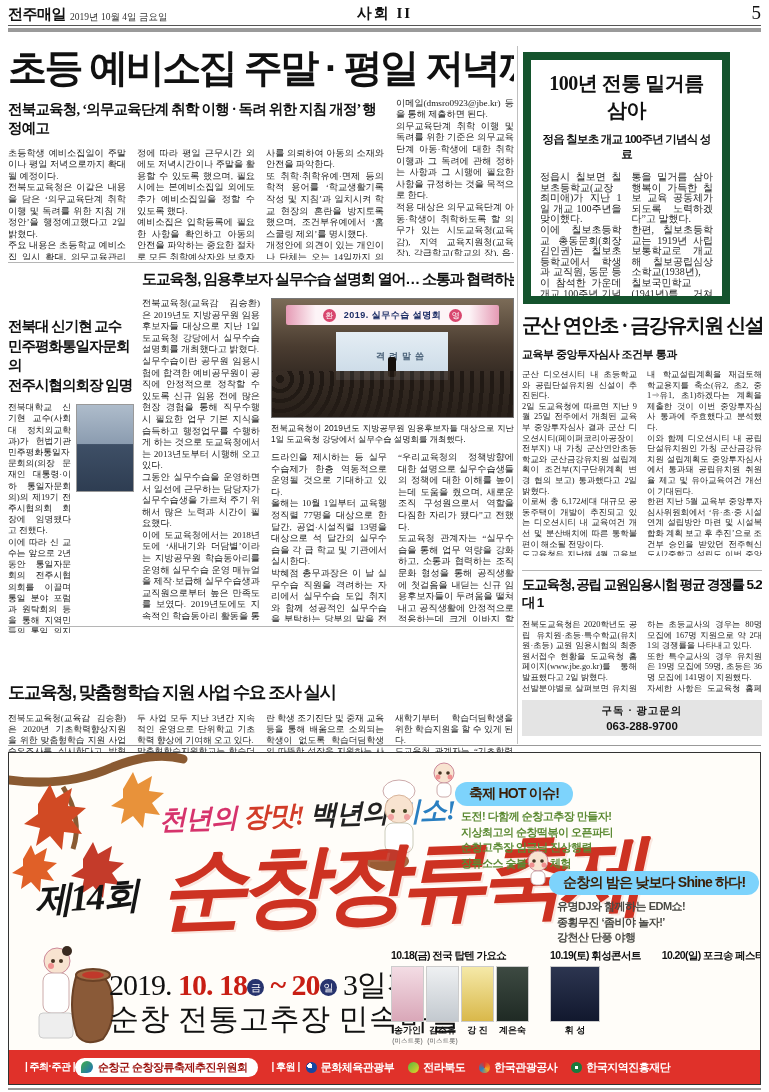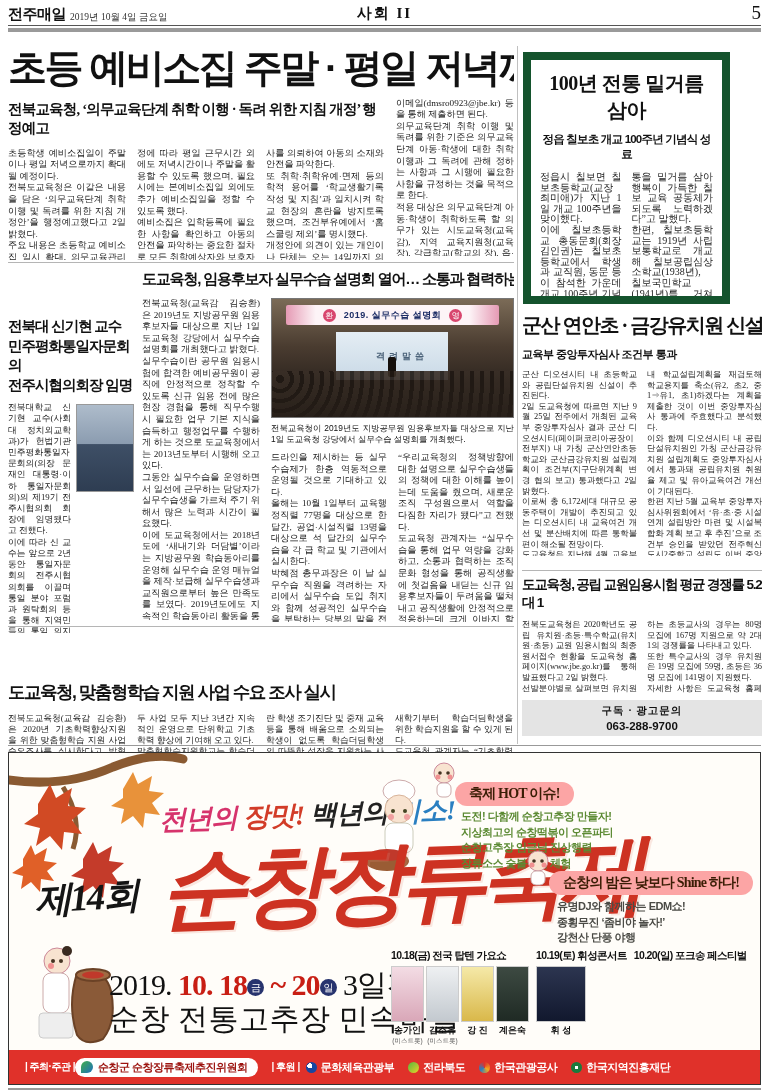--- a/index.html
+++ b/index.html
@@ -82,32 +82,32 @@
   .contact .c1 { font-size:10.5px; font-weight:bold; letter-spacing:1px; }
   .contact .c2 { font-family:"Liberation Sans",sans-serif; font-size:11.5px; font-weight:bold; }
 
   
   .ad { position:absolute; left:8px; top:752px; width:753px; height:333px; border:1px solid #333; background:#fffdf9; overflow:hidden; }
   .ad-leaves { position:absolute; left:-6px; top:-4px; }
   .ad-slogan { position:absolute; left:150px; top:44px; font-size:27px; font-weight:900; font-style:italic; letter-spacing:-1px; transform:rotate(-2deg); white-space:nowrap; }
   .sg1{color:#d6336c;} .sg2{color:#d23c28;} .sg3{color:#222;} .sg4{color:#2a7fc1;}
   .ad-edition { position:absolute; left:26px; top:120px; font-size:37px; font-weight:900; font-style:italic; letter-spacing:-2px; color:#151515; transform:rotate(-3deg); }
   .ad-title { position:absolute; left:150px; top:86px; font-size:88px; font-weight:900; color:#cd3222; letter-spacing:-8px; transform:rotate(-2deg); line-height:1; font-style:italic; text-shadow:2px 2px 0 #e8927f33; white-space:nowrap; }
-  .badge { position:absolute; background:#fca5a5; border-radius:14px; color:#3a1d05; font-family:Liberation Serif, serif; font-weight:900; font-size:14px; padding:3px 14px; letter-spacing:-0.8px; }
+  .badge { position:absolute; background:#7dd3fc; border-radius:14px; color:#3a1d05; font-family:Liberation Sans, sans-serif; font-weight:900; font-size:14px; padding:3px 14px; letter-spacing:-0.8px; }
   .badge-hot { left:446px; top:29px; }
   .badge-night { left:540px; top:118px; }
   .ad-list { position:absolute; font-family:"Liberation Sans",sans-serif; font-weight:bold; font-size:11px; line-height:15.5px; letter-spacing:-0.5px; }
   .list-hot { left:452px; top:56px; color:#5c8a33; }
   .list-night { left:548px; top:146px; color:#4a4a45; }
   .ad-date { position:absolute; left:100px; top:212px; font-size:30px; white-space:nowrap; letter-spacing:-1px; }
   .ad-date .red { color:#c81e14; font-weight:bold; }
   .daycirc { display:inline-block; width:17px; height:17px; border-radius:50%; background:#27336e; color:#fff; font-size:10px; line-height:17px; text-align:center; vertical-align:4px; font-family:"Liberation Sans",sans-serif; }
   .ad-venue { position:absolute; left:100px; top:246px; font-size:30px; letter-spacing:0.5px; white-space:nowrap; }
   .mascot { position:absolute; }
-  .lineup { position:absolute; left:382px; top:196px; width:366px; display:flex; gap:7px; }
+  .lineup { position:absolute; left:382px; top:196px; width:366px; display:flex; gap:21px; }
   .day-group .day-label { font-family:"Liberation Sans",sans-serif; font-weight:900; font-size:10.5px; letter-spacing:-0.6px; margin-bottom:3px; white-space:nowrap; }
   .photos { display:flex; gap:2px; }
   .performer { width:33px; text-align:center; }
   .performer.wide { width:50px; }
   .pphoto { height:56px; border:1px solid #ccc; }
   .pname { font-family:"Liberation Sans",sans-serif; font-size:9px; font-weight:bold; margin-top:2px; white-space:nowrap; }
   .pnote { font-family:"Liberation Sans",sans-serif; font-size:6.5px; color:#555; white-space:nowrap; }
   .c-a{background:linear-gradient(180deg,#f3dce4,#d9a7b8);} .c-b{background:linear-gradient(180deg,#eef0f2,#c3c9cf);}
   .c-c{background:linear-gradient(180deg,#f5e9a8,#d9b84a);} .c-d{background:linear-gradient(180deg,#3d4a42,#1f2a24);}
   .c-e{background:linear-gradient(180deg,#2c3550,#11182e);} .c-f{background:linear-gradient(180deg,#f0dcc8,#d08a4e);}

